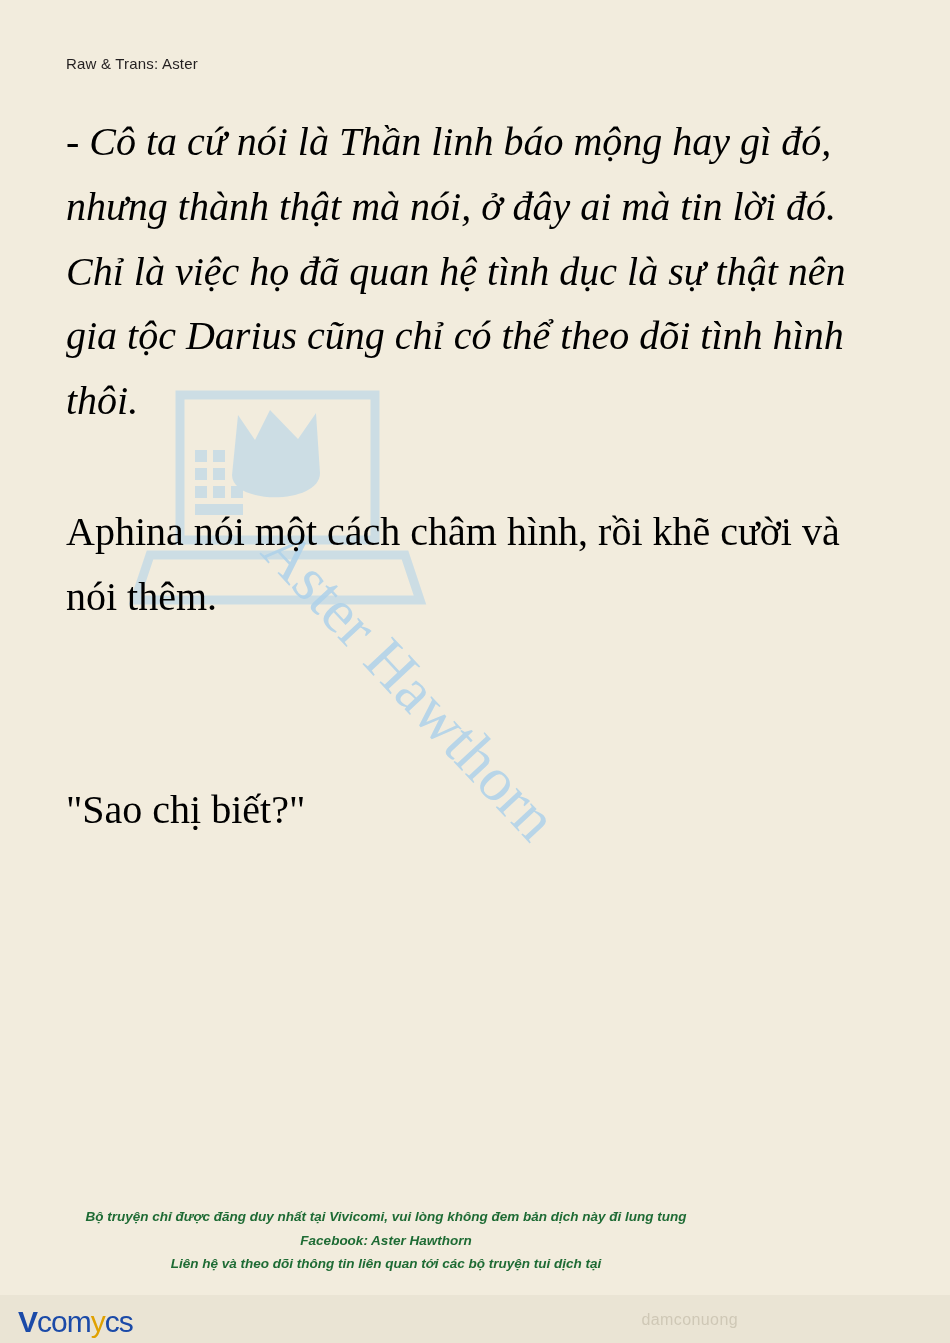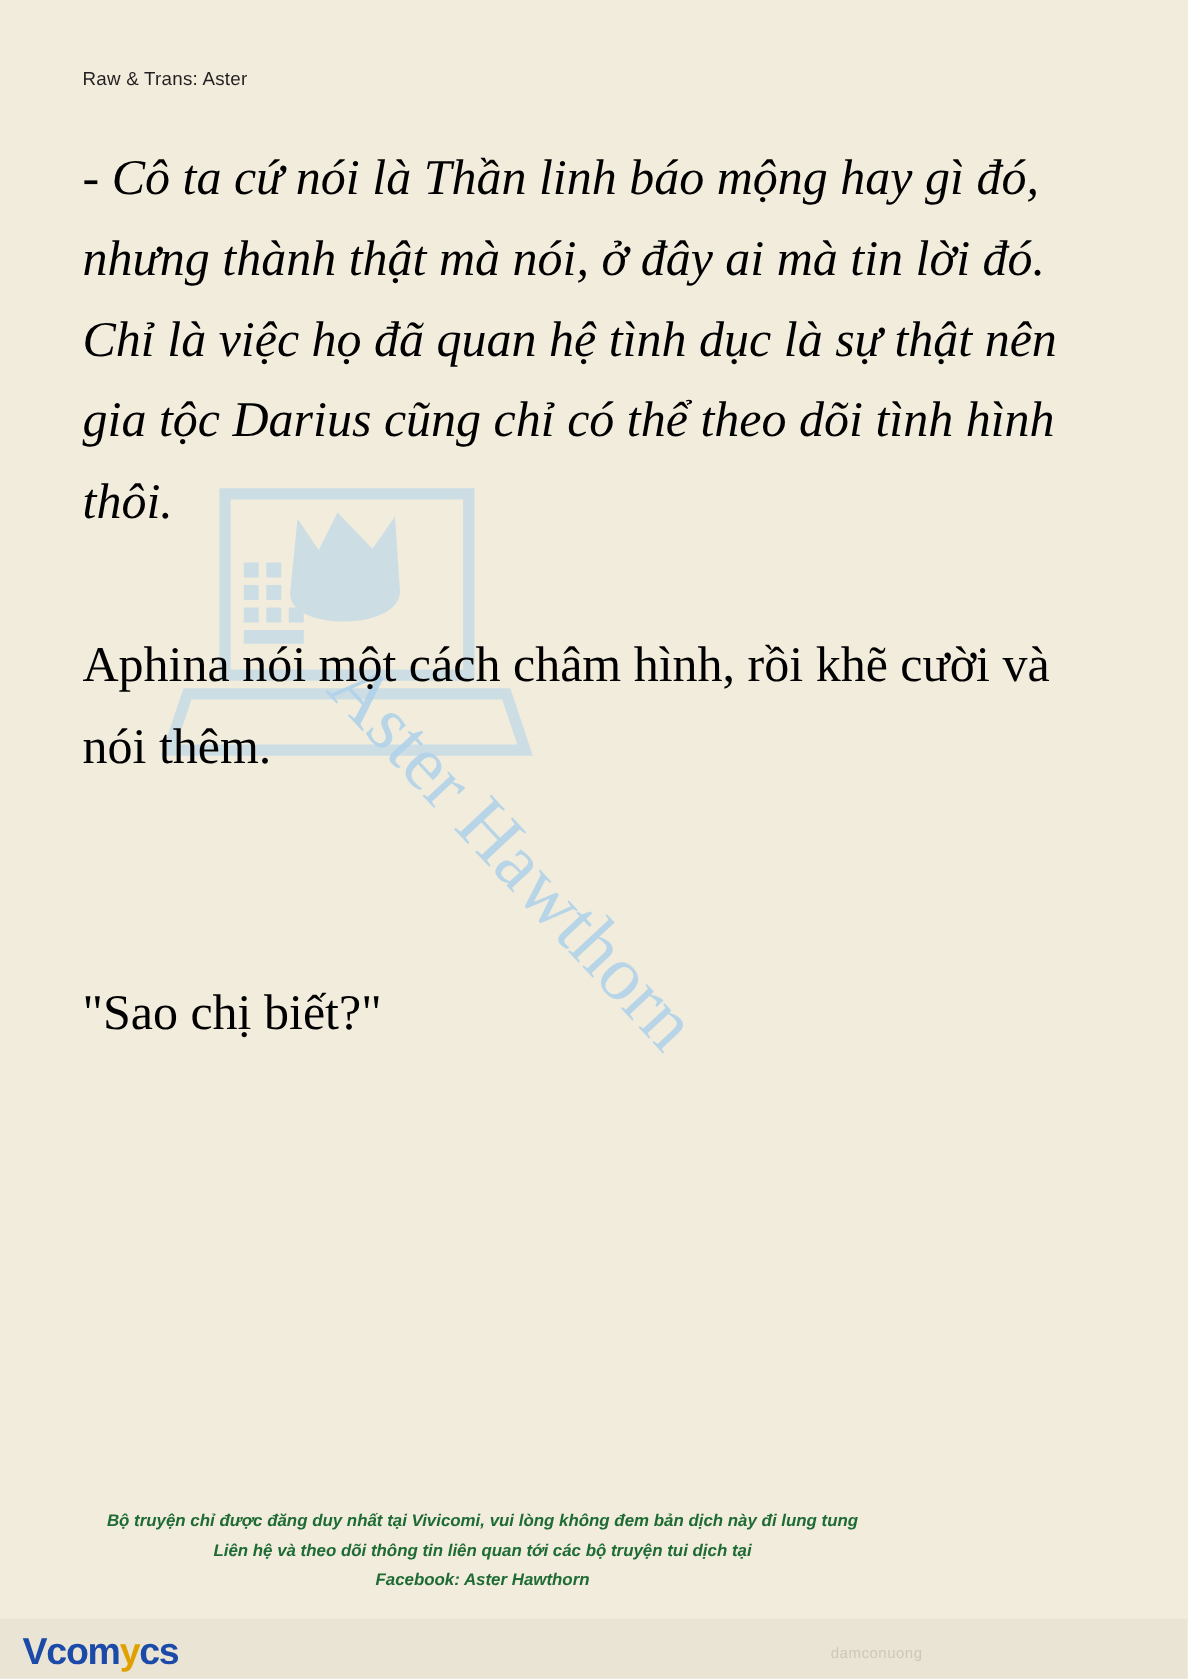--- a/index.html
+++ b/index.html
@@ -121,35 +121,35 @@
   .vc-v {
     font-family: "Liberation Sans", sans-serif;
     font-weight: bold;
     font-size: 30px;
     color: #1b4aa8;
     line-height: 1;
     letter-spacing: -1px;
   }
   .vc-rest {
     font-family: "Liberation Sans", sans-serif;
-    font-weight: bold;
+    font-weight: normal;
     font-size: 30px;
     color: #1b4aa8;
     line-height: 1;
     letter-spacing: -1px;
   }
   .vc-y {
     color: #e0a100;
   }
   .bottom-right-text {
     position: absolute;
     right: 22px;
     bottom: 14px;
     font-family: "Liberation Sans", sans-serif;
-    font-size: 12px;
+    font-size: 16px;
     color: #cfc8b6;
     letter-spacing: 0.4px;
     z-index: 5;
   }
 </style>
 </head>
 <body>
 
 <div class="page">
 
@@ -182,22 +182,22 @@
     <p class="para italic">- Cô ta cứ nói là Thần linh báo mộng hay gì đó, nhưng thành thật mà nói, ở đây ai mà tin lời đó. Chỉ là việc họ đã quan hệ tình dục là sự thật nên gia tộc Darius cũng chỉ có thể theo dõi tình hình thôi.</p>
     <div class="spacer-lg"></div>
     <p class="para">Aphina nói một cách châm hình, rồi khẽ cười và nói thêm.</p>
     <div class="spacer-xl"></div>
     <div class="spacer-xl"></div>
     <p class="para">"Sao chị biết?"</p>
   </div>
 
   <div class="footer-note">
     <div>Bộ truyện chỉ được đăng duy nhất tại Vivicomi, vui lòng không đem bản dịch này đi lung tung</div>
+    <div>Facebook: Aster Hawthorn</div>
     <div>Liên hệ và theo dõi thông tin liên quan tới các bộ truyện tui dịch tại</div>
-    <div>Facebook: Aster Hawthorn</div>
   </div>
 
   <div class="bottom-bar"></div>
 
   <div class="vcomics-logo">
     <span class="vc-v">V</span>
     <span class="vc-rest">com</span>
     <span class="vc-rest vc-y">y</span>
     <span class="vc-rest">cs</span>
   </div>

